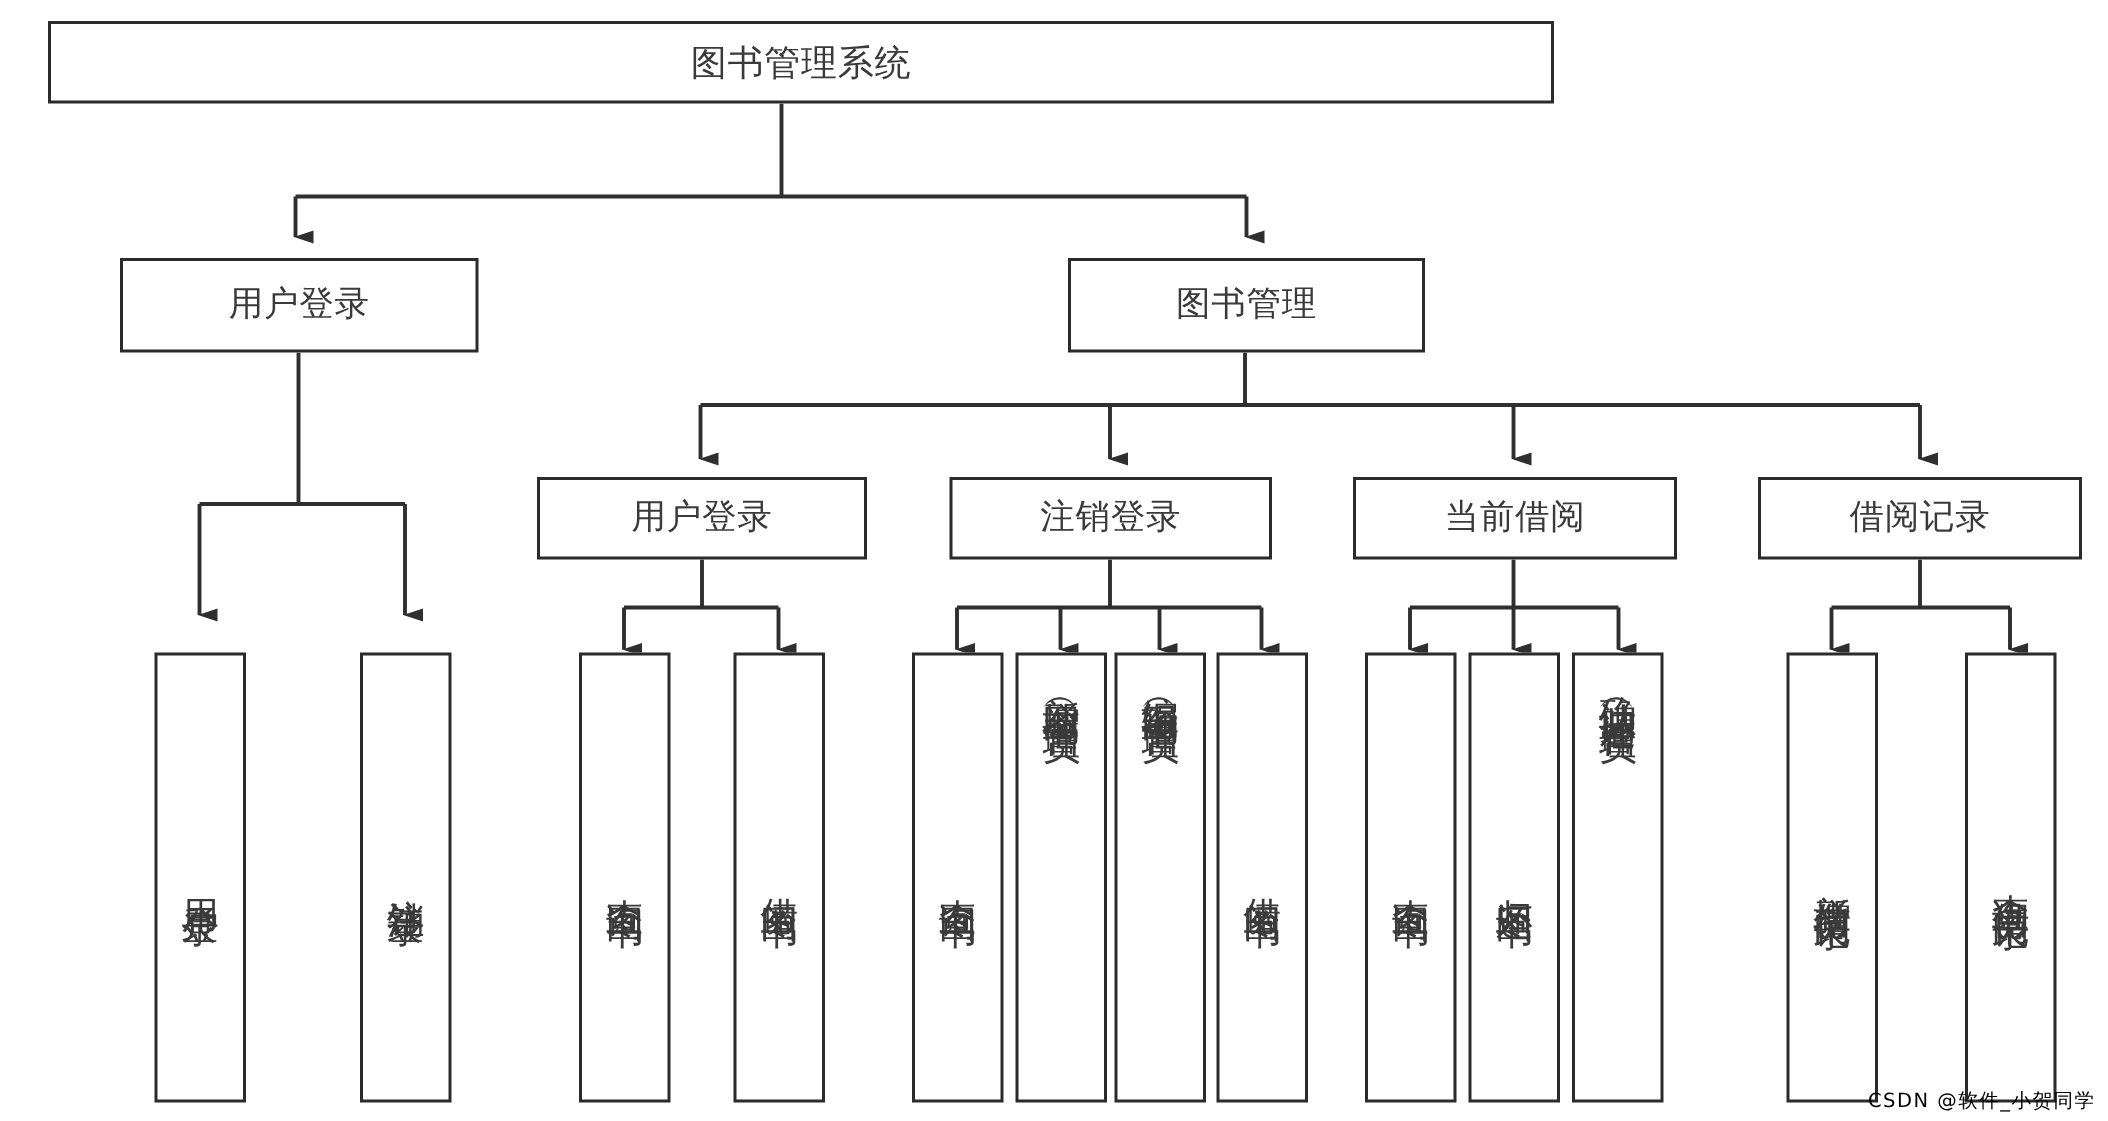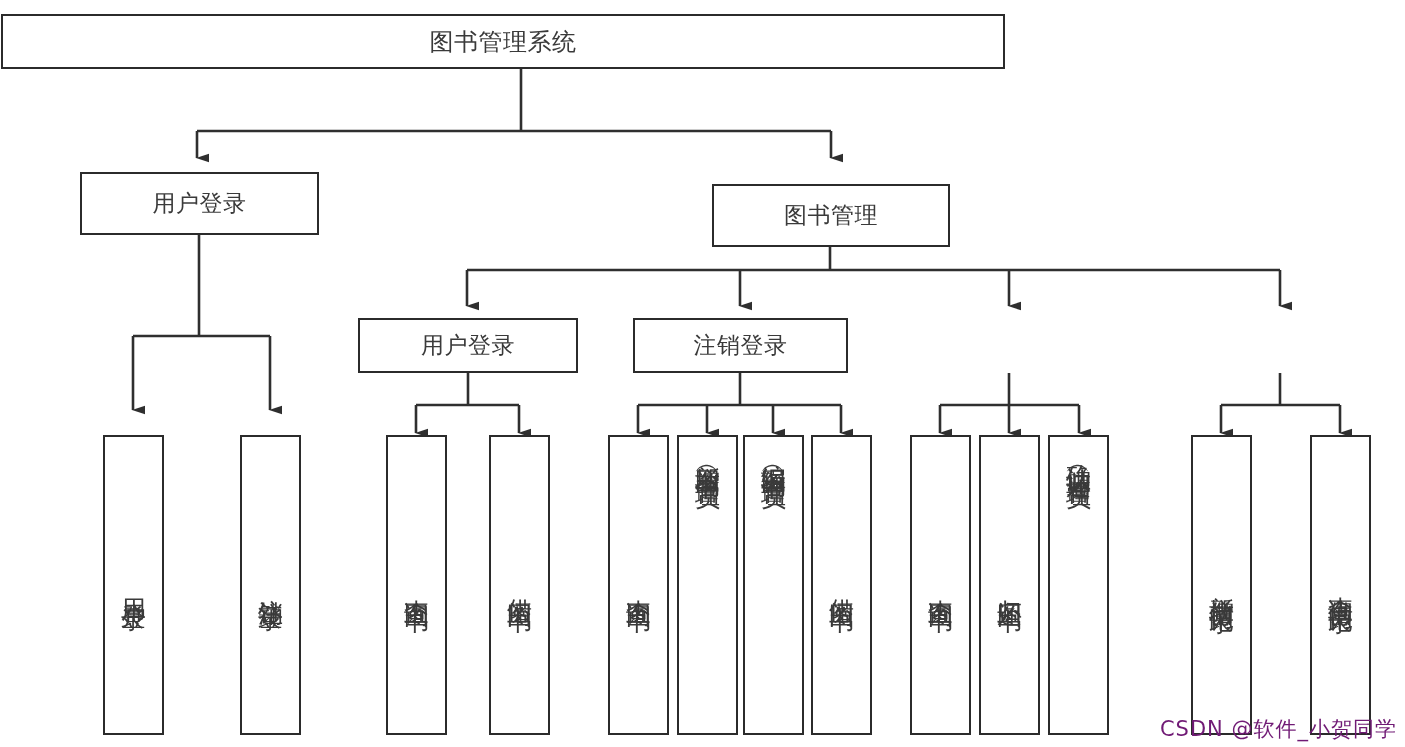--- a/index.html
+++ b/index.html
@@ -64,22 +64,22 @@
   }
   
   .node.vert.centered {
     align-items: center;
     padding-top: 0;
   }
   #watermark {
     position: absolute;
     right: 8px;
     bottom: 4px;
-    font-size: 21px;
-    color: #701a75;
+    font-size: 13px;
+    color: #000000;
     letter-spacing: 1px;
     white-space: nowrap;
     pointer-events: none;
   }
 </style>
 </head>
 <body>
 
 <div id="diagram-root">
 
@@ -126,41 +126,47 @@
       <path d="M1009,405 L1009,433" marker-end="url(#arrow)"></path>
       <path d="M1079,405 L1079,433" marker-end="url(#arrow)"></path>
 
       <path d="M1280,373 L1280,405"></path>
       <path d="M1221,405 L1340,405"></path>
       <path d="M1221,405 L1221,433" marker-end="url(#arrow)"></path>
       <path d="M1340,405 L1340,433" marker-end="url(#arrow)"></path>
     </g>
   </svg>
 
-  <div class="node horiz" id="node-root" style="left:1px; top:14px; width:1004px; height:55px;">
+  <div class="node horiz" id="node-root" style="left:32px; top:14px; width:1004px; height:55px;">
     <span class="node-label">图书管理系统</span>
   </div>
 
   <div class="node horiz" style="left:80px; top:172px; width:239px; height:63px;">
     <span class="node-label">用户登录</span>
   </div>
 
-  <div class="node horiz" style="left:712px; top:184px; width:238px; height:63px;">
+  <div class="node horiz" style="left:712px; top:172px; width:238px; height:63px;">
     <span class="node-label">图书管理</span>
   </div>
 
   <div class="node horiz" style="left:358px; top:318px; width:220px; height:55px;">
     <span class="node-label">用户登录</span>
   </div>
 
   <div class="node horiz" style="left:633px; top:318px; width:215px; height:55px;">
     <span class="node-label">注销登录</span>
   </div>
 
-
+  <div class="node horiz" style="left:902px; top:318px; width:216px; height:55px;">
+    <span class="node-label">当前借阅</span>
+  </div>
+
+  <div class="node horiz" style="left:1172px; top:318px; width:216px; height:55px;">
+    <span class="node-label">借阅记录</span>
+  </div>
 
   <div class="node vert centered" style="left:103px; top:435px; width:61px; height:300px;">
     <span class="node-label">用户登录</span>
   </div>
 
   <div class="node vert centered" style="left:240px; top:435px; width:61px; height:300px;">
     <span class="node-label">注销登录</span>
   </div>
 
   <div class="node vert centered" style="left:386px; top:435px; width:61px; height:300px;">

